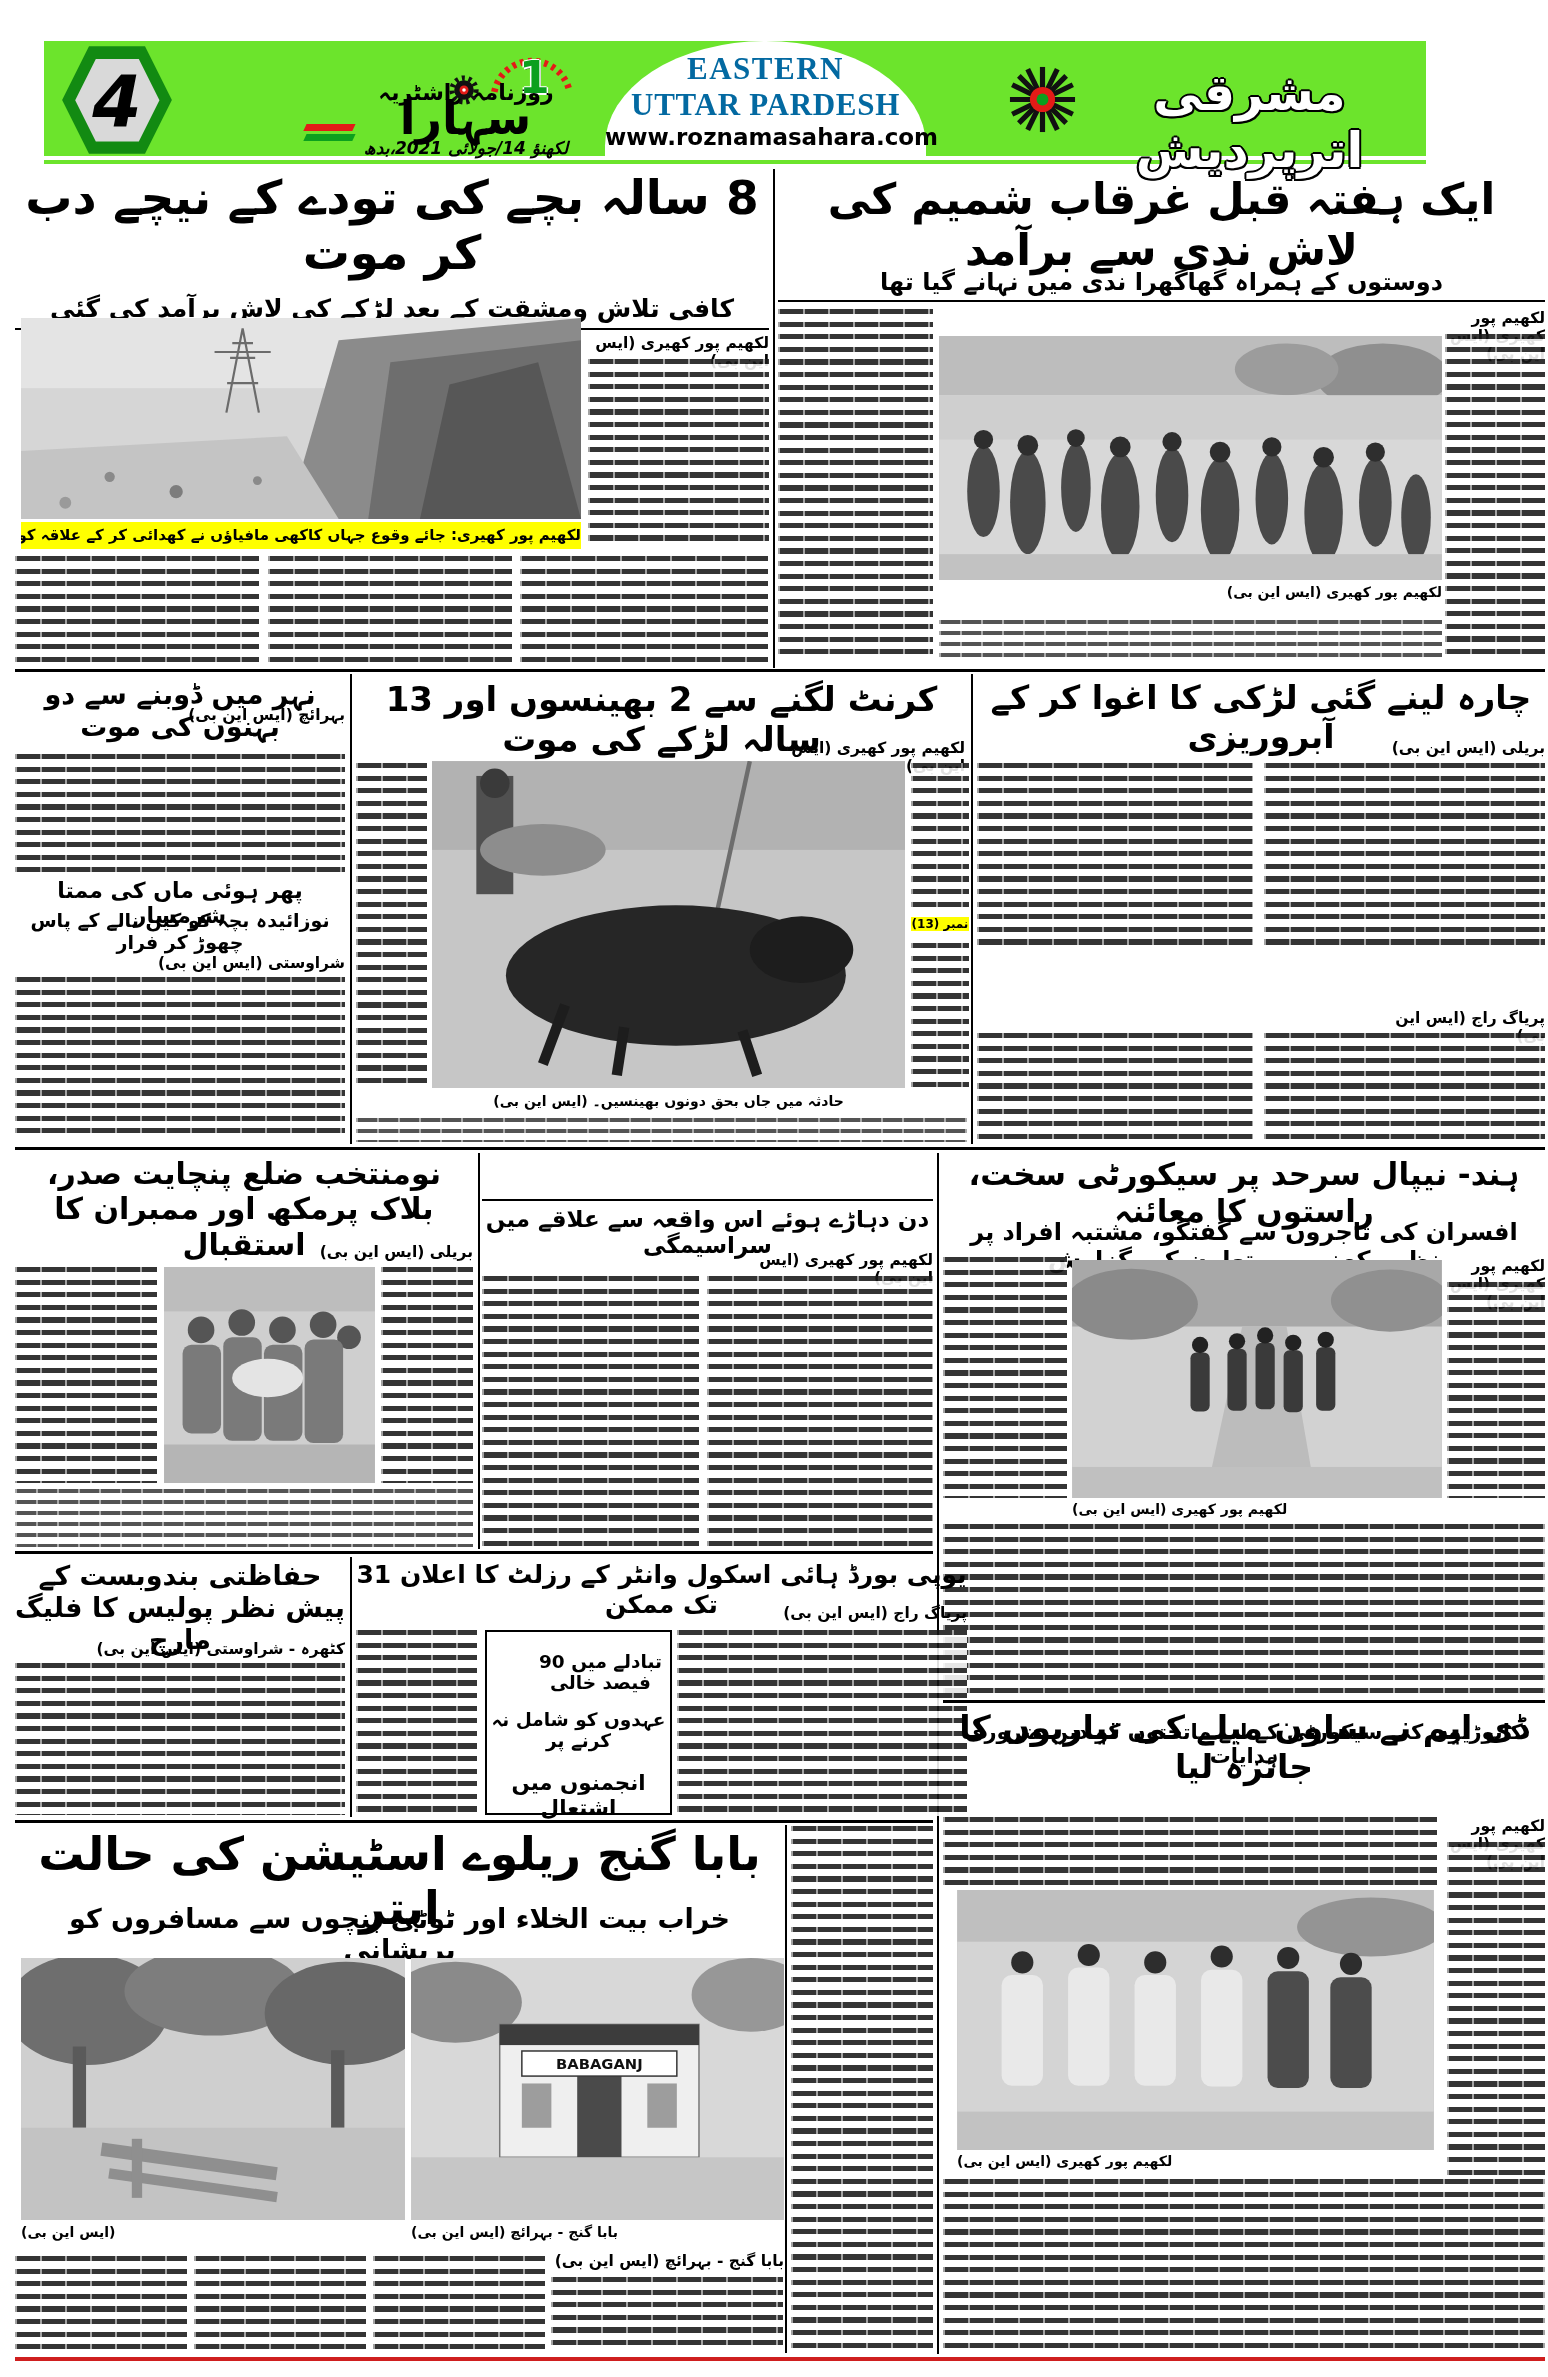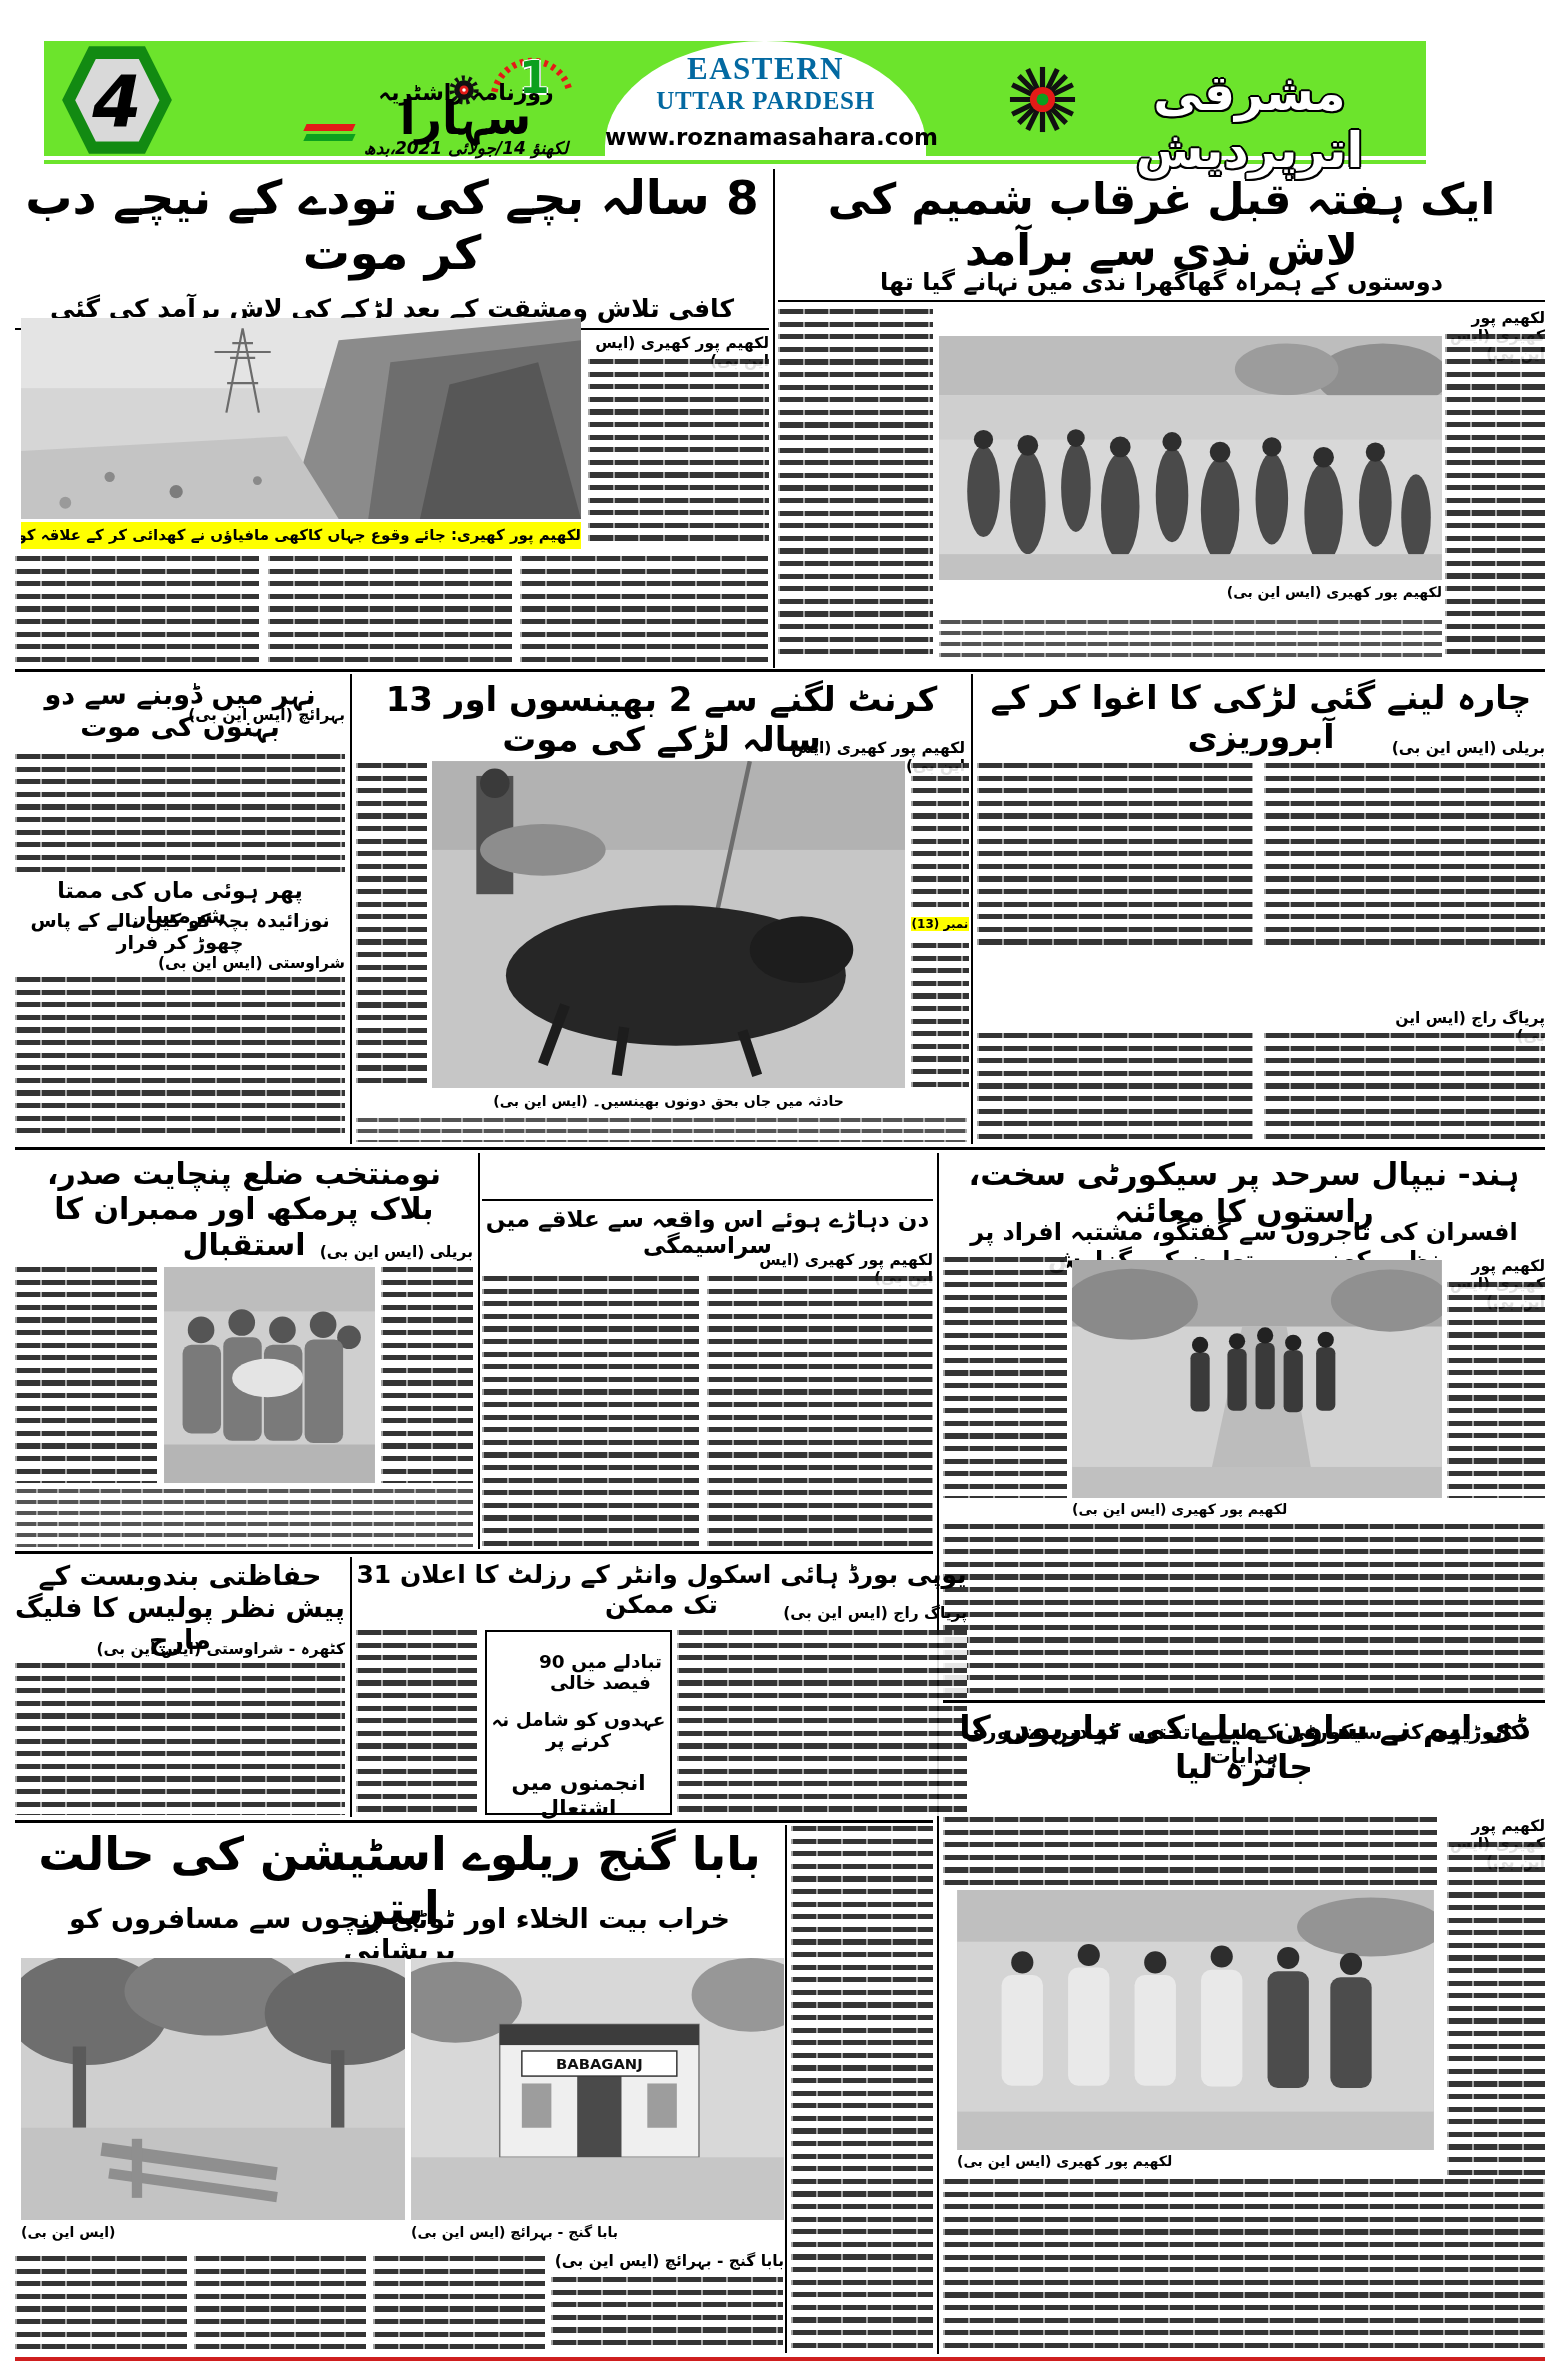--- a/index.html
+++ b/index.html
@@ -76,21 +76,21 @@
   </div>
   <div class="abs rtl b ctr" style="left:325px;top:95px;width:281px;font-size:46px;font-weight:900;line-height:1;">سہارا</div>
   <div class="abs" style="left:305px;top:124px;width:49px;">
     <div class="flagbar" style="background:#e31b17;transform:skewX(-25deg);margin-bottom:3px;"></div>
     <div class="flagbar" style="background:#0ca01e;transform:skewX(-25deg);"></div>
   </div>
   <div class="abs rtl b ctr" style="left:318px;top:138px;width:296px;font-size:17px;font-style:italic;">لکھنؤ 14/جولائی 2021،بدھ</div>
 
   <div id="arch" class="abs" style="left:605px;top:41px;width:321px;height:115px;">
     <div class="abs redcap" style="left:0;top:10.3px;width:321px;font-size:31px;letter-spacing:1.5px;">EASTERN</div>
-    <div class="abs redcap" style="left:0;top:46px;width:321px;font-size:25px;letter-spacing:0.7px;">UTTAR PARDESH</div>
+    <div class="abs redcap" style="left:0;top:46px;width:321px;font-size:31px;letter-spacing:0.7px;">UTTAR PARDESH</div>
     <div class="abs ctr b" style="left:0;top:83px;width:321px;font-size:23px;">www.roznamasahara.com</div>
   </div>
 
   <div class="abs" style="left:1007px;top:64px;">
     <svg width="71" height="71" viewBox="0 0 96 96">
       <g stroke="#111" stroke-width="7">
         <line x1="48" y1="4" x2="48" y2="92"></line>
           <line x1="4" y1="48" x2="92" y2="48"></line>
         <line x1="16" y1="16" x2="80" y2="80"></line>
           <line x1="80" y1="16" x2="16" y2="80"></line>

